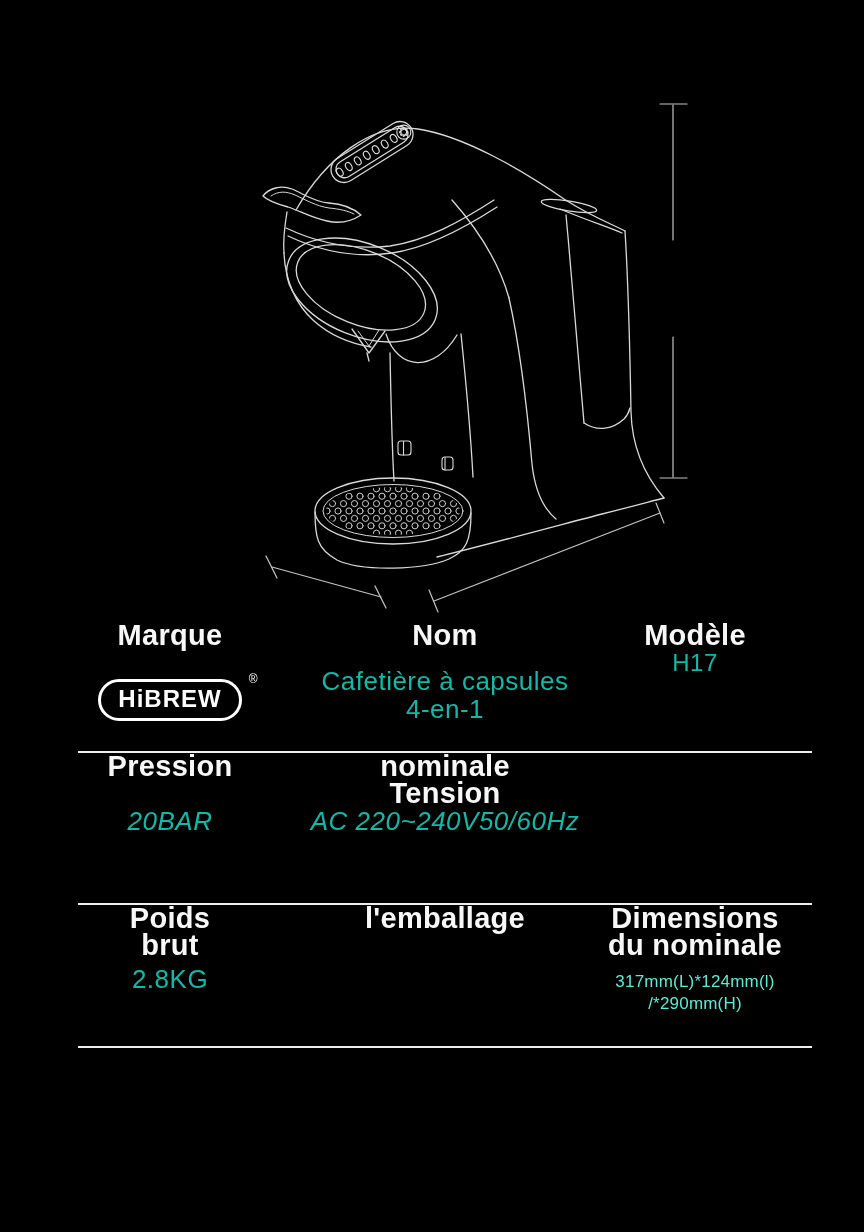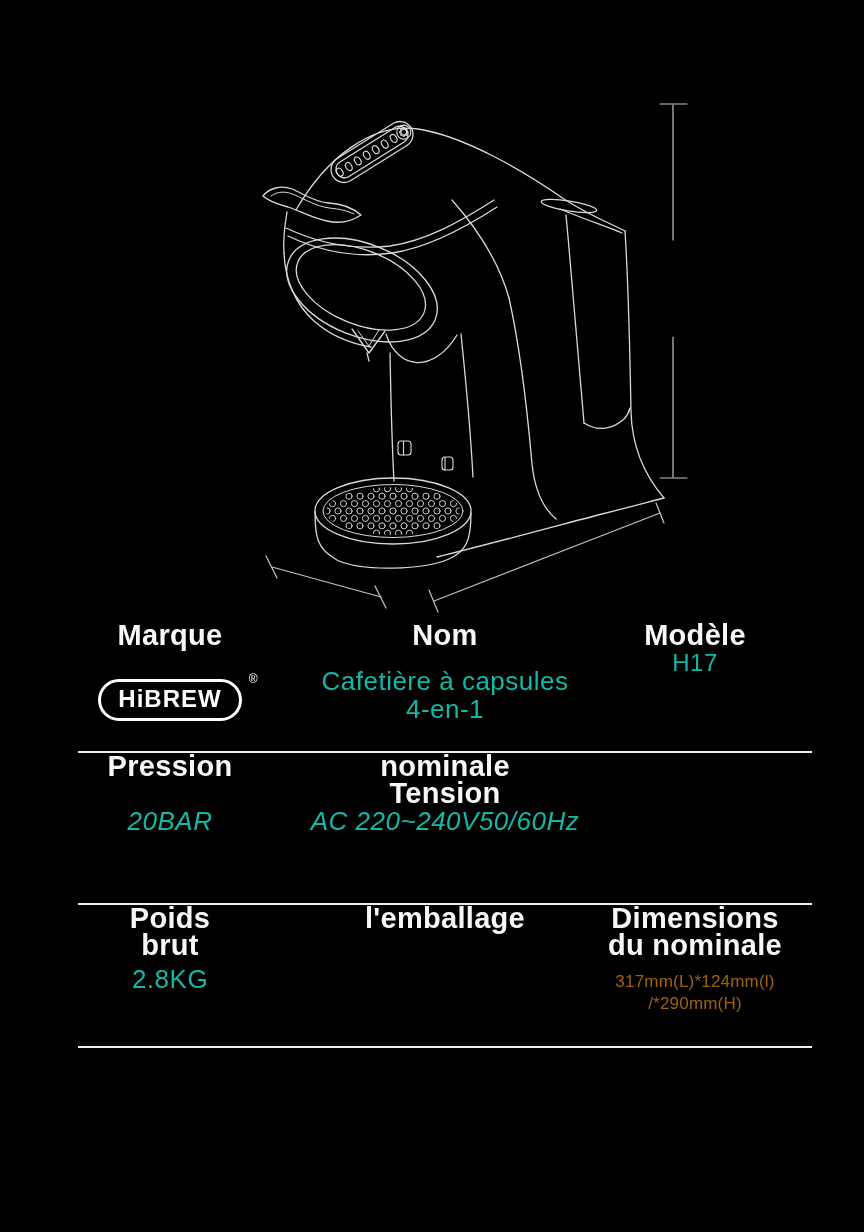--- a/index.html
+++ b/index.html
@@ -24,21 +24,21 @@
   .r2 .hdr,.r3 .hdr{height:54px;box-sizing:content-box;}
   .val{
     font-weight:300;font-size:26px;line-height:28px;letter-spacing:.5px;
     color:#14b8a6;white-space:nowrap;
   }
   .r1 .val-block{margin-top:18px;}
   .r2 .val{font-style:italic;}
   .r3 .val{margin-top:6px;}
   .val-small{
     font-weight:300;font-size:17px;line-height:22px;letter-spacing:.2px;
-    color:#a16207;margin-top:12px;white-space:nowrap;
+    color:#5eead4;margin-top:12px;white-space:nowrap;
   }
   .model-val{font-size:24px;}
   
   .logo-wrap{display:inline-block;position:relative;margin-top:12px;}
   .logo-pill{
     display:inline-block;border:3.5px solid #ffffff;border-radius:999px;
     padding:3px 17px 5px 17px;
   }
   .logo-text{
     font-weight:bold;font-size:24px;letter-spacing:1px;color:#ffffff;

